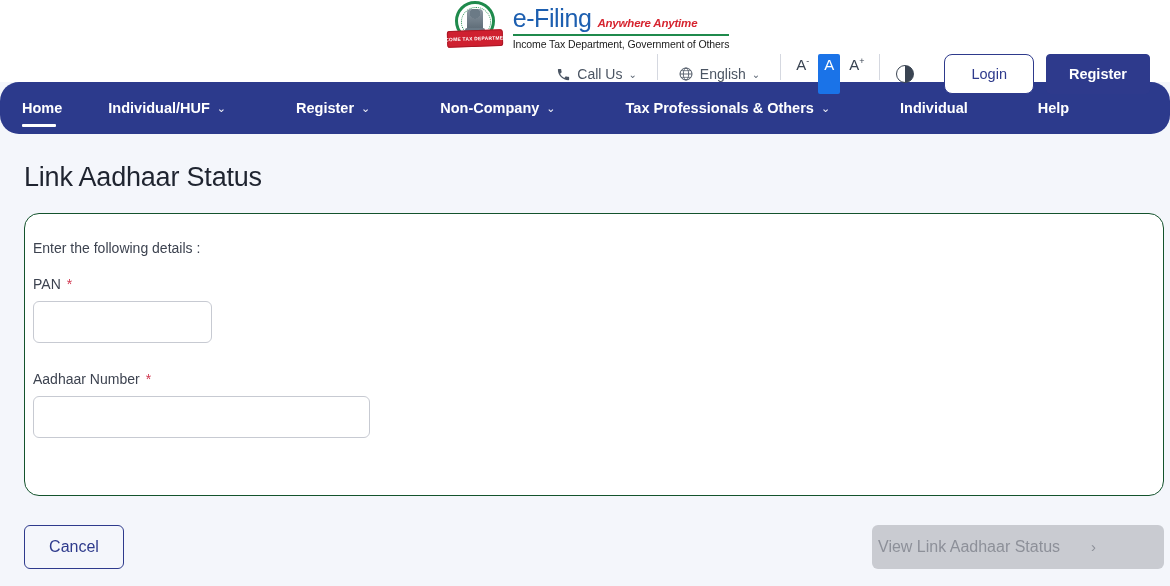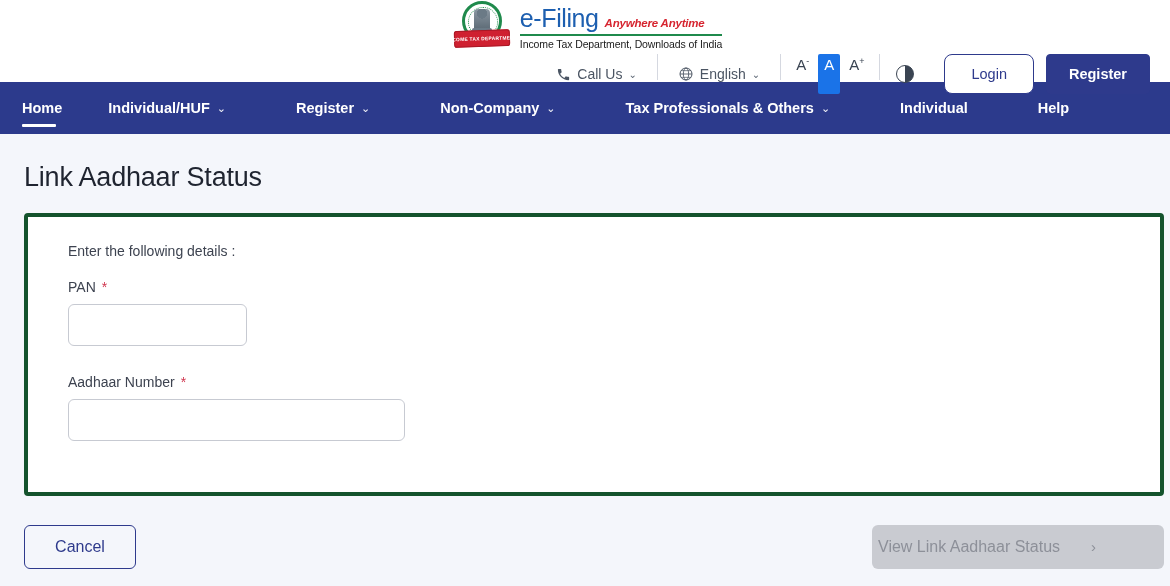--- a/index.html
+++ b/index.html
@@ -170,20 +170,21 @@
     font-family: inherit;
   }
 
   
   .navbar {
     height: 52px;
     background: #2c3a8c;
     display: flex;
     align-items: stretch;
     padding-left: 22px;
+    border-radius: 19px;
   }
   .navitem {
     display: flex;
     align-items: center;
     gap: 7px;
     color: #ffffff;
     font-size: 14.5px;
     font-weight: bold;
     padding: 0 28px 0 0;
     margin-right: 42px;
@@ -206,24 +207,24 @@
   .page-title {
     font-size: 27px;
     color: #1f2430;
     padding: 28px 0 20px 24px;
     letter-spacing: -.2px;
   }
 
   .card {
     margin: 0 6px 0 24px;
     background: #ffffff;
-    border: 4px solid #14532d;
-    border-radius: 4px;
+    border: 1px solid #14532d;
+    border-radius: 15px;
     height: 283px;
-    padding: 26px 0 0 40px;
+    padding: 26px 0 0 8px;
   }
   .card-note {
     font-size: 14px;
     color: #3d4350;
     padding-bottom: 20px;
   }
   .field-label {
     font-size: 14px;
     color: #3d4350;
     margin-bottom: 9px;
@@ -250,21 +251,21 @@
     align-items: center;
     padding: 20px 6px 0 24px;
     height: 81px;
   }
   .btn-cancel {
     border: 1px solid #2e3a8c;
     background: transparent;
     color: #2e3a8c;
     font-size: 16px;
     border-radius: 6px;
-    width: 112px; height: 44px;
+    width: 100px; height: 44px;
     cursor: pointer;
     font-family: inherit;
   }
   .btn-view {
     margin-left: auto;
     background: #c9cbd1;
     border: none;
     color: #8d9099;
     font-size: 16px;
     border-radius: 6px;
@@ -288,21 +289,21 @@
       <div class="lion"></div>
       <div class="ribbon">
         <span>INCOME TAX DEPARTMENT</span>
       </div>
     </div>
     <div class="brandtext">
       <div class="row1">
         <span class="efiling">e-Filing</span>
         <span class="tagline">Anywhere Anytime</span>
       </div>
-      <div class="row2">Income Tax Department, Downloads of India</div>
+      <div class="row2">Income Tax Department, Government of Others</div>
     </div>
   </div>
 
   <div class="hdr-tools">
 
     <div class="tool">
       <svg width="15" height="15" viewBox="0 0 24 24">
         <path d="M6.6 10.8c1.4 2.8 3.8 5.2 6.6 6.6l2.2-2.2c.3-.3.7-.4 1-.2 1.1.4 2.3.6 3.6.6.6 0 1 .4 1 1V20c0 .6-.4 1-1 1C10.6 21 3 13.4 3 4c0-.6.4-1 1-1h3.4c.6 0 1 .4 1 1 0 1.2.2 2.4.6 3.6.1.3 0 .7-.2 1l-2.2 2.2z" fill="#4b5563"></path>
       </svg>
       <span class="lbl">Call Us</span>

